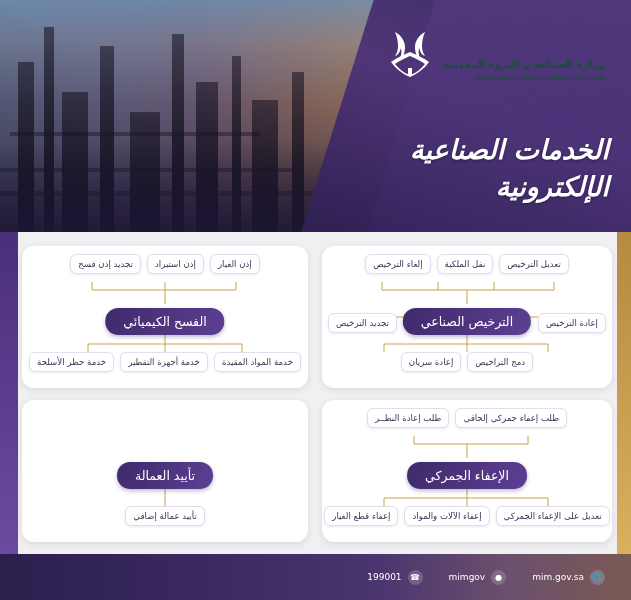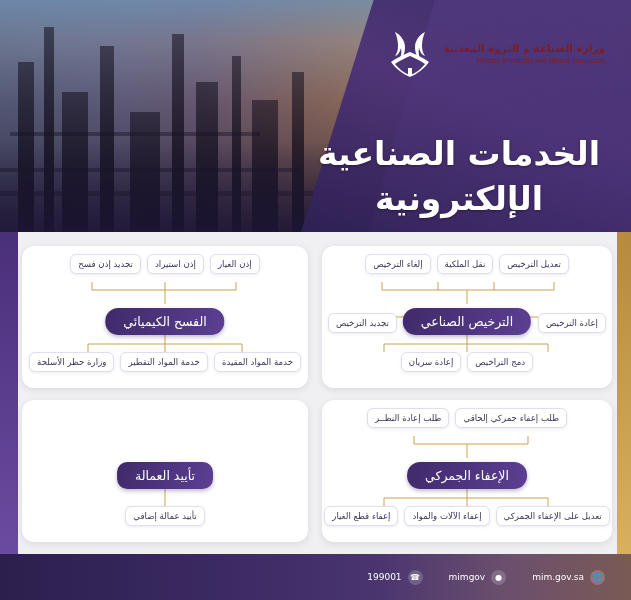--- a/index.html
+++ b/index.html
@@ -29,29 +29,30 @@
   .hero-panel{
     position:absolute;right:0;top:0;width:330px;height:232px;
     background:linear-gradient(200deg, rgba(58,38,96,.92) 0%, rgba(74,48,120,.93) 45%, rgba(47,33,84,.95) 100%);
     clip-path:polygon(22% 0, 100% 0, 100% 100%, 0 100%);
   }
   .hero-panel-2{
     position:absolute;right:0;top:0;width:280px;height:232px;
     background:linear-gradient(200deg, rgba(92,64,140,.55), rgba(58,40,100,.35));
     clip-path:polygon(30% 0, 100% 0, 100% 100%, 6% 100%);
   }
-  .logo-wrap{position:absolute;right:26px;top:26px;display:flex;align-items:center;gap:10px;color:#7f1d1d;}
+  .logo-wrap{position:absolute;right:26px;top:26px;display:flex;align-items:flex-end;gap:10px;color:#14532d;}
   .logo-mark{width:48px;height:56px;display:block;}
   .logo-text{line-height:1.25;text-align:right;}
   .logo-ar{font-size:10.5px;font-weight:bold;letter-spacing:.2px;}
   .logo-en{font-size:6.8px;opacity:.93;margin-top:2px;font-family:"Liberation Sans",sans-serif;}
   .hero-title{
-    position:absolute;right:22px;top:132px;width:300px;text-align:center;color:#fff;
-    font-size:33px;font-weight:bold;line-height:1.36;letter-spacing:-.3px;
+    position:absolute;right:22px;top:132px;width:300px;text-align:right;color:#fff;
+    font-size:27px;font-weight:bold;line-height:1.36;letter-spacing:-.3px;
     text-shadow:0 1px 3px rgba(0,0,0,.35);
+    font-style:italic;
   }
 
   
   .board{position:absolute;left:0;top:232px;width:631px;height:322px;background:#f0f0f2;overflow:hidden;}
   .board-stripe-left{position:absolute;left:0;top:0;width:18px;height:322px;background:linear-gradient(180deg,#4a2f7a,#6b4ba0);}
   .board-stripe-right{position:absolute;right:0;top:0;width:14px;height:322px;background:linear-gradient(180deg,#b68a3f,#d8b05e);}
   .grid{position:absolute;left:22px;top:14px;width:590px;display:flex;flex-wrap:wrap;gap:12px 14px;}
 
   .card{
     background:#fff;border-radius:12px;box-shadow:0 2px 7px rgba(30,20,60,.10);
@@ -178,22 +179,22 @@
         <div class="row" style="top:8px;">
           <span class="chip">إذن الغيار</span>
           <span class="chip">إذن استيراد</span>
           <span class="chip">تجديد إذن فسح</span>
         </div>
 
         <div class="node-main" style="top:62px;">الفسح الكيميائي</div>
 
         <div class="row" style="top:106px;">
           <span class="chip">خدمة المواد المقيدة</span>
-          <span class="chip">خدمة المواد التقطير</span>
-          <span class="chip">وزارة حظر الأسلحة</span>
+          <span class="chip">خدمة أجهزة التقطير</span>
+          <span class="chip">خدمة حظر الأسلحة</span>
         </div>
       </div>
 
       <div class="card big">
         <svg class="conn" viewBox="0 0 290 142" preserveAspectRatio="none">
           <path d="M145 58 V44 M92 44 H206 M92 44 V36 M206 44 V36"></path>
           <path d="M145 84 V98 M62 98 H226 M62 98 V106 M145 98 V106 M226 98 V106"></path>
         </svg>
 
         <div class="row" style="top:8px;">
@@ -208,21 +209,21 @@
           <span class="chip">إعفاء الآلات والمواد</span>
           <span class="chip">إعفاء قطع الغيار</span>
         </div>
       </div>
 
       <div class="card small">
         <svg class="conn" viewBox="0 0 286 142" preserveAspectRatio="none">
           <path d="M143 84 V106"></path>
         </svg>
 
-        <div class="node-main" style="top:62px;border-radius:10px;">تأييد العمالة</div>
+        <div class="node-main" style="top:62px;">تأييد العمالة</div>
 
         <div class="row" style="top:106px;">
           <span class="chip">تأييد عمالة إضافي</span>
         </div>
       </div>
 
     </div>
   </div>
 
   <div class="footer">

